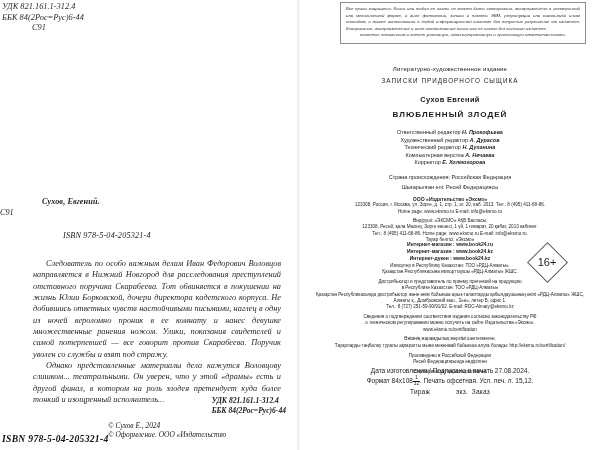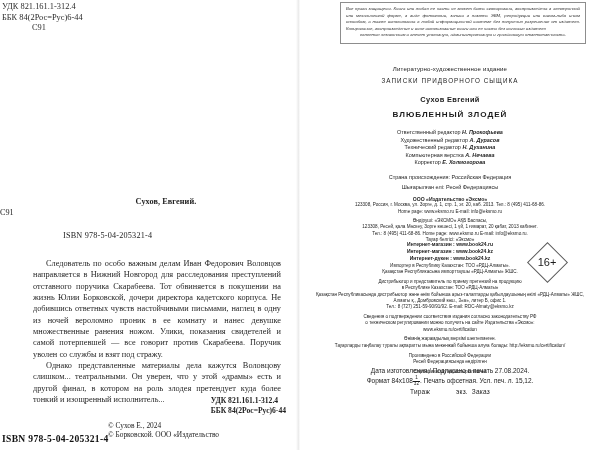--- a/index.html
+++ b/index.html
@@ -20,20 +20,21 @@
     width: 600px;
     height: 450px;
     position: relative;
   }
   .page-left {
     width: 296px;
     height: 450px;
     position: relative;
     background: #ffffff;
     box-sizing: border-box;
+    font-style: italic;
   }
   .gutter {
     width: 4px;
     height: 450px;
     background: linear-gradient(to right, #ffffff 0%, #f2f2f2 40%, #e9e9e9 55%, #fdfdfd 100%);
   }
   .page-right {
     width: 300px;
     height: 450px;
     position: relative;
@@ -63,21 +64,20 @@
     top: 196px;
     width: 290px;
     font-size: 8.2px;
     line-height: 11.4px;
     color: #222;
   }
   .cip-author {
     font-weight: bold;
     padding-left: 42px;
     letter-spacing: 0.1px;
-    text-align: center;
   }
   .cip-body-row {
     display: flex;
     align-items: flex-start;
   }
   .cip-sign {
     width: 42px;
     flex: 0 0 42px;
     padding-top: 0px;
     font-size: 8.2px;
@@ -393,21 +393,21 @@
 
     <div class="udk-bottom">
       <div>УДК 821.161.1-312.4</div>
       <div>ББК 84(2Рос=Рус)6-44</div>
     </div>
 
     <div class="isbn-bottom">ISBN 978-5-04-205321-4</div>
 
     <div class="copyright-left">
       <div class="cline">© Сухов Е., 2024</div>
-      <div class="cline">© Борковской. ООО «Издательство</div>
+      <div class="cline">© Оформление. ООО «Издательство</div>
       <div class="cline cont">«Эксмо», 2024</div>
     </div>
 
   </div>
 
   <div class="gutter"></div>
 
   <div class="page-right">
 
     <div class="rights-box">

